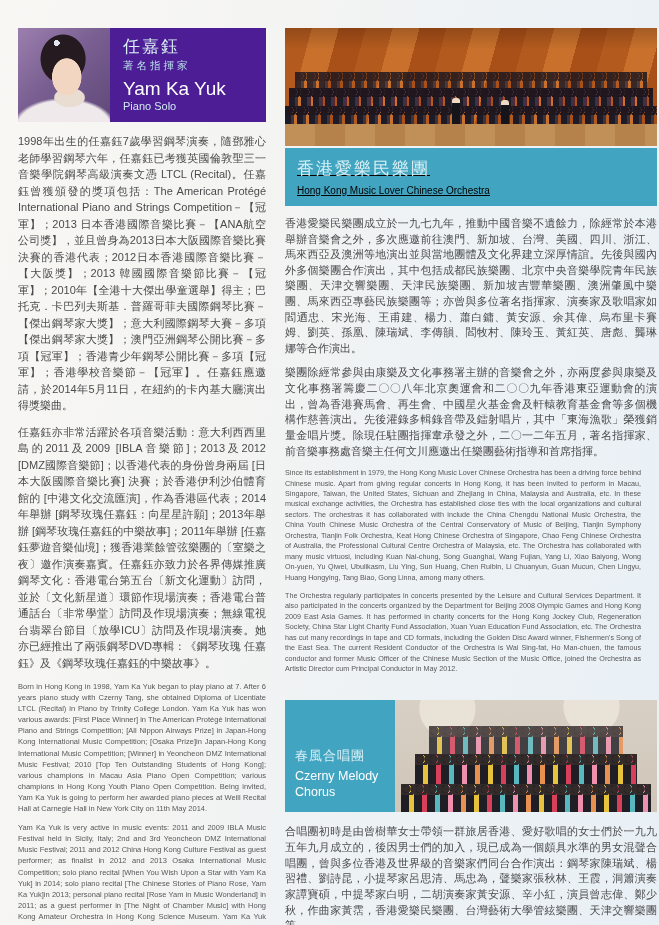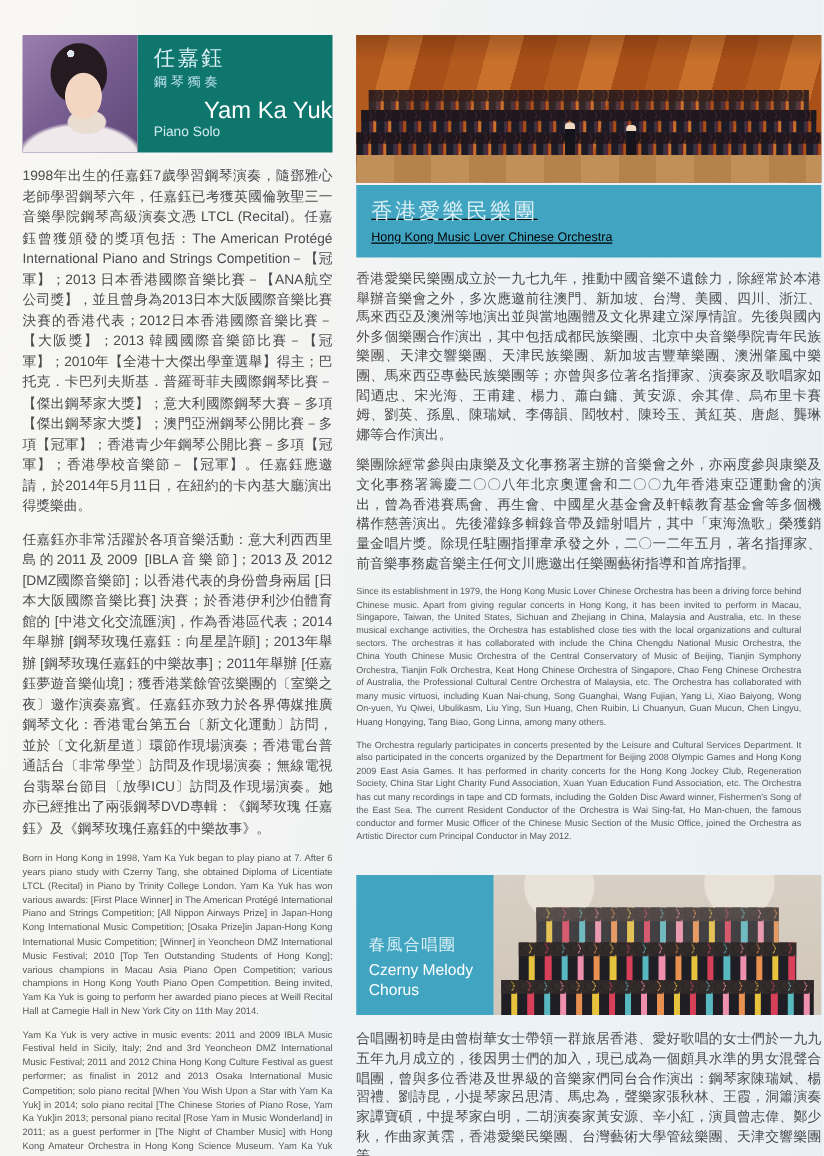--- a/index.html
+++ b/index.html
@@ -8,24 +8,24 @@
     font-family:"Liberation Sans","DejaVu Sans",sans-serif;
     background:linear-gradient(100deg,#f8f7f4 0%,#f4f4f2 35%,#edf2f5 62%,#e9f0f5 100%);
     position:relative;
   }
   .col-left{position:absolute;left:18px;top:28px;width:248px;}
   .col-right{position:absolute;left:285px;top:28px;width:372px;}
 
   
   .profile-card{display:flex;height:94px;margin-bottom:11px;}
   .profile-photo{width:92px;height:94px;flex:0 0 92px;position:relative;overflow:hidden;}
-  .profile-title{flex:1;background:#0f766e;padding:9px 0 16px 13px;box-sizing:border-box;}
+  .profile-title{flex:1;background:#4c1d95;padding:9px 0 16px 13px;box-sizing:border-box;}
   .pt-zh{font-size:17px;color:#d9eff4;letter-spacing:2px;line-height:1.15;}
   .pt-zh-sub{font-size:10.5px;color:#b9e0ea;letter-spacing:3px;margin-top:2px;}
-  .pt-en{font-size:19px;color:#ffffff;margin-top:6px;line-height:1.05;text-align:right;}
+  .pt-en{font-size:19px;color:#ffffff;margin-top:6px;line-height:1.05;}
   .pt-en-sub{font-size:11px;color:#cfe9f0;margin-top:2px;}
 
   .yam-photo{background:linear-gradient(135deg,#9a7fae 0%,#7a5f92 45%,#5f4878 100%);}
   .fig-yam{position:absolute;inset:0;
     background:
       radial-gradient(circle 3px at 42% 16%,#dfe6f2 0 97%,rgba(0,0,0,0) 100%),
       radial-gradient(ellipse 15px 19px at 53% 52%,#f2d6c2 0 96%,rgba(0,0,0,0) 100%),
       radial-gradient(ellipse 23px 25px at 49% 33%,#241a20 0 96%,rgba(0,0,0,0) 100%),
       radial-gradient(ellipse 16px 10px at 56% 74%,#e9ddd2 0 92%,rgba(0,0,0,0) 100%),
       radial-gradient(ellipse 52px 30px at 50% 106%,#efe9ec 0 90%,rgba(0,0,0,0) 100%);
@@ -94,21 +94,21 @@
 <body>
 
 <div class="col-left">
 
   <div class="profile-card">
     <div class="profile-photo yam-photo">
       <div class="fig-yam"></div>
     </div>
     <div class="profile-title">
       <div class="pt-zh">任嘉鈺</div>
-      <div class="pt-zh-sub">鋼琴獨奏</div>
+      <div class="pt-zh-sub">著名指揮家</div>
       <div class="pt-en">Yam Ka Yuk</div>
       <div class="pt-en-sub">Piano Solo</div>
     </div>
   </div>
 
   <p class="zh">1998年出生的任嘉鈺7歲學習鋼琴演奏，隨鄧雅心老師學習鋼琴六年，任嘉鈺已考獲英國倫敦聖三一音樂學院鋼琴高級演奏文憑 LTCL (Recital)。任嘉鈺曾獲頒發的獎項包括：The American Protégé International Piano and Strings Competition－【冠軍】；2013 日本香港國際音樂比賽－【ANA航空公司獎】，並且曾身為2013日本大阪國際音樂比賽決賽的香港代表；2012日本香港國際音樂比賽－【大阪獎】；2013 韓國國際音樂節比賽－【冠軍】；2010年【全港十大傑出學童選舉】得主；巴托克．卡巴列夫斯基．普羅哥菲夫國際鋼琴比賽－【傑出鋼琴家大獎】；意大利國際鋼琴大賽－多項【傑出鋼琴家大獎】；澳門亞洲鋼琴公開比賽－多項【冠軍】；香港青少年鋼琴公開比賽－多項【冠軍】；香港學校音樂節－【冠軍】。任嘉鈺應邀請，於2014年5月11日，在紐約的卡內基大廳演出得獎樂曲。</p>
   <p class="zh">任嘉鈺亦非常活躍於各項音樂活動：意大利西西里島的2011及2009 [IBLA音樂節]；2013及2012 [DMZ國際音樂節]；以香港代表的身份曾身兩屆 [日本大阪國際音樂比賽] 決賽；於香港伊利沙伯體育館的 [中港文化交流匯演]，作為香港區代表；2014年舉辦 [鋼琴玫瑰任嘉鈺：向星星許願]；2013年舉辦 [鋼琴玫瑰任嘉鈺的中樂故事]；2011年舉辦 [任嘉鈺夢遊音樂仙境]；獲香港業餘管弦樂團的〔室樂之夜〕邀作演奏嘉賓。任嘉鈺亦致力於各界傳媒推廣鋼琴文化：香港電台第五台〔新文化運動〕訪問，並於〔文化新星道〕環節作現場演奏；香港電台普通話台〔非常學堂〕訪問及作現場演奏；無線電視台翡翠台節目〔放學ICU〕訪問及作現場演奏。她亦已經推出了兩張鋼琴DVD專輯：《鋼琴玫瑰 任嘉鈺》及《鋼琴玫瑰任嘉鈺的中樂故事》。</p>
   <p class="en">Born in Hong Kong in 1998, Yam Ka Yuk began to play piano at 7. After 6 years piano study with Czerny Tang, she obtained Diploma of Licentiate LTCL (Recital) in Piano by Trinity College London. Yam Ka Yuk has won various awards: [First Place Winner] in The American Protégé International Piano and Strings Competition; [All Nippon Airways Prize] in Japan-Hong Kong International Music Competition; [Osaka Prize]in Japan-Hong Kong International Music Competition; [Winner] in Yeoncheon DMZ International Music Festival; 2010 [Top Ten Outstanding Students of Hong Kong]; various champions in Macau Asia Piano Open Competition; various champions in Hong Kong Youth Piano Open Competition. Being invited, Yam Ka Yuk is going to perform her awarded piano pieces at Weill Recital Hall at Carnegie Hall in New York City on 11th May 2014.</p>
   <p class="en">Yam Ka Yuk is very active in music events: 2011 and 2009 IBLA Music Festival held in Sicily, Italy; 2nd and 3rd Yeoncheon DMZ International Music Festival; 2011 and 2012 China Hong Kong Culture Festival as guest performer; as finalist in 2012 and 2013 Osaka International Music Competition; solo piano recital [When You Wish Upon a Star with Yam Ka Yuk] in 2014; solo piano recital [The Chinese Stories of Piano Rose, Yam Ka Yuk]in 2013; personal piano recital [Rose Yam in Music Wonderland] in 2011; as a guest performer in [The Night of Chamber Music] with Hong Kong Amateur Orchestra in Hong Kong Science Museum. Yam Ka Yuk also promotes piano music in media: interviewed by the RTHK Radio 5 with live piano performance in [Rising Star of New Culture Campaign] in 2013; interviewed by the RTHK Radio Mandarin, having live piano performance, in program [Outstanding Learning School] in 2013; interviewed by Hong Kong TVB, with live piano performance, in television program [New Culture Zone] and [ICU after School] in 2013. She has DVD publications (Piano Rose, Rose Yam) and 《The Chinese Stories by Piano Rose, Yam Ka Yuk》.</p>
 

